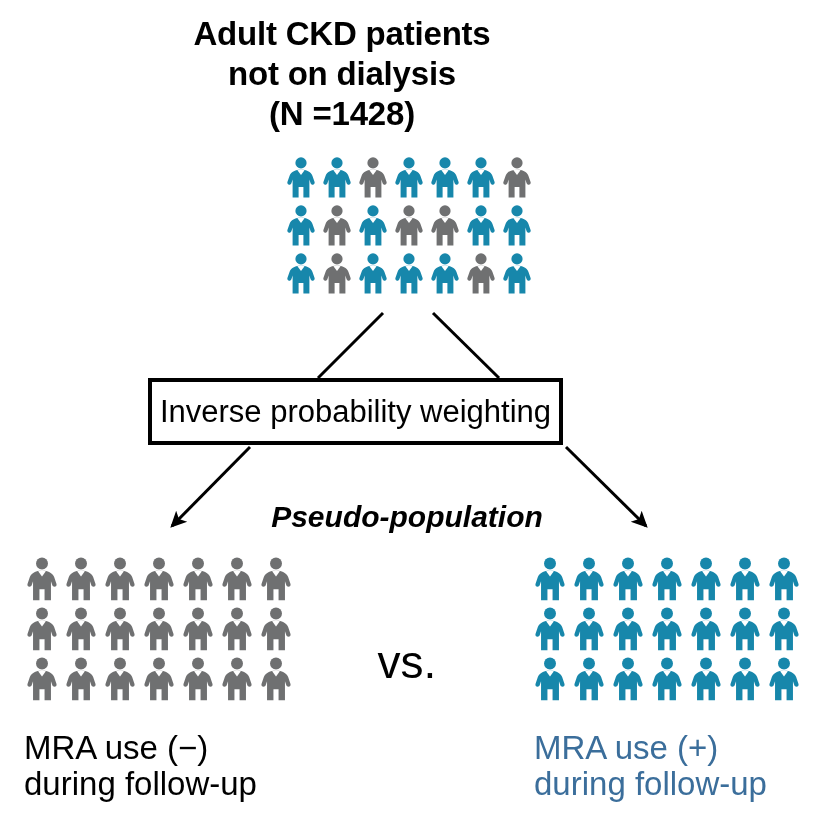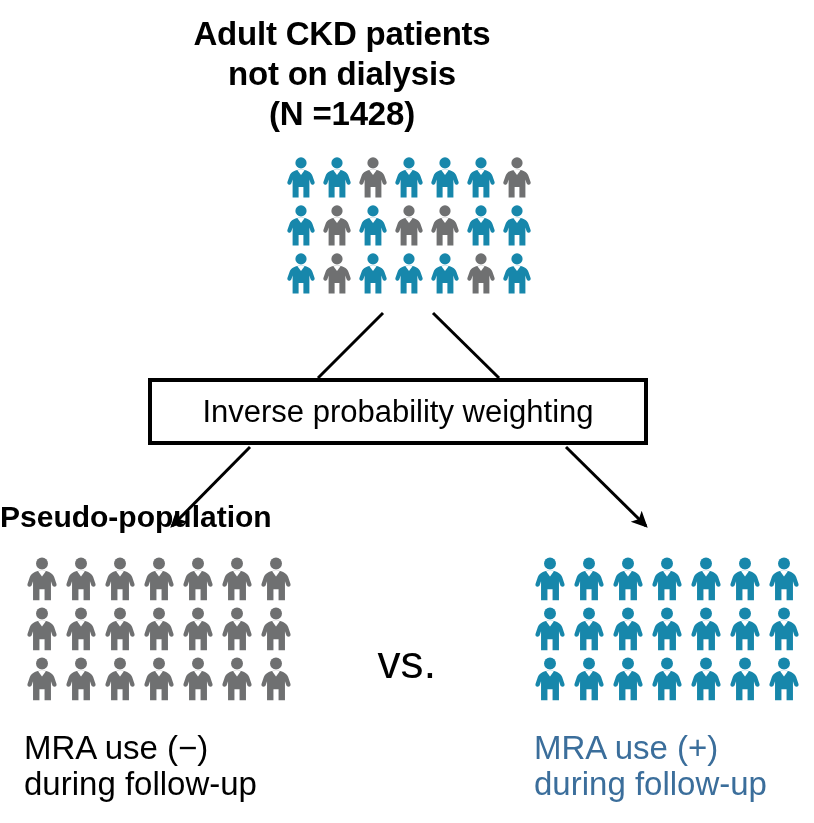--- a/index.html
+++ b/index.html
@@ -76,21 +76,21 @@
     width: 814px;
     height: 823px;
     pointer-events: none;
   }
 
   
   .ipw-box {
     position: absolute;
     left: 148px;
     top: 378px;
-    width: 500px;
+    width: 415px;
     height: 67px;
     box-sizing: border-box;
     border: 4px solid #000000;
     background: #ffffff;
     display: flex;
     align-items: center;
     justify-content: center;
   }
   .ipw-label {
     font-size: 31px;
@@ -98,22 +98,24 @@
     line-height: 1;
     white-space: nowrap;
   }
 
   
   .pseudo-label {
     position: absolute;
     left: 0;
     top: 500px;
     width: 814px;
+    text-align: center;
     font-size: 30px;
     font-weight: bold;
+    font-style: italic;
     color: #000000;
   }
 
   
   .vs-label {
     position: absolute;
     left: 337px;
     top: 639px;
     width: 140px;
     text-align: center;

